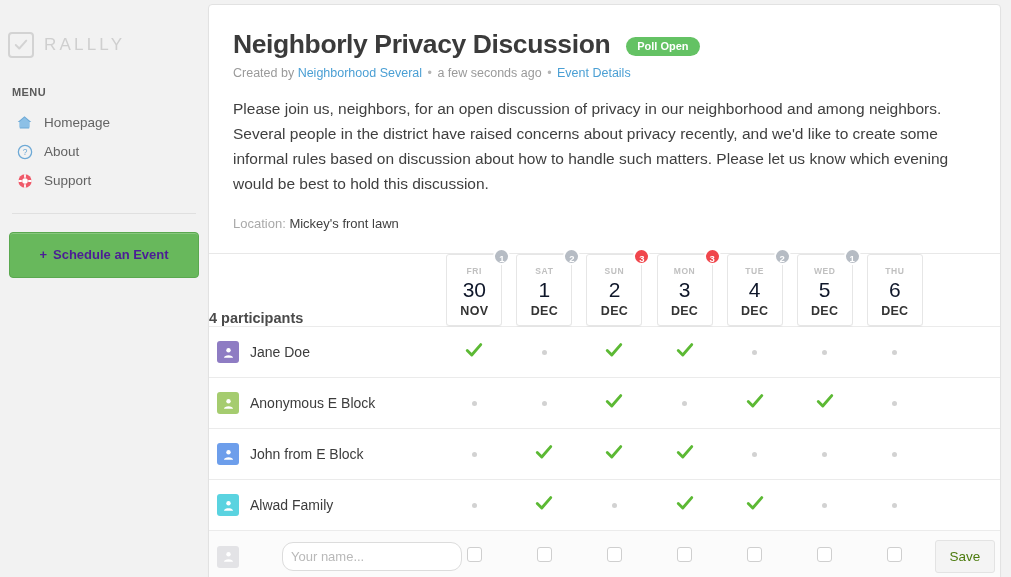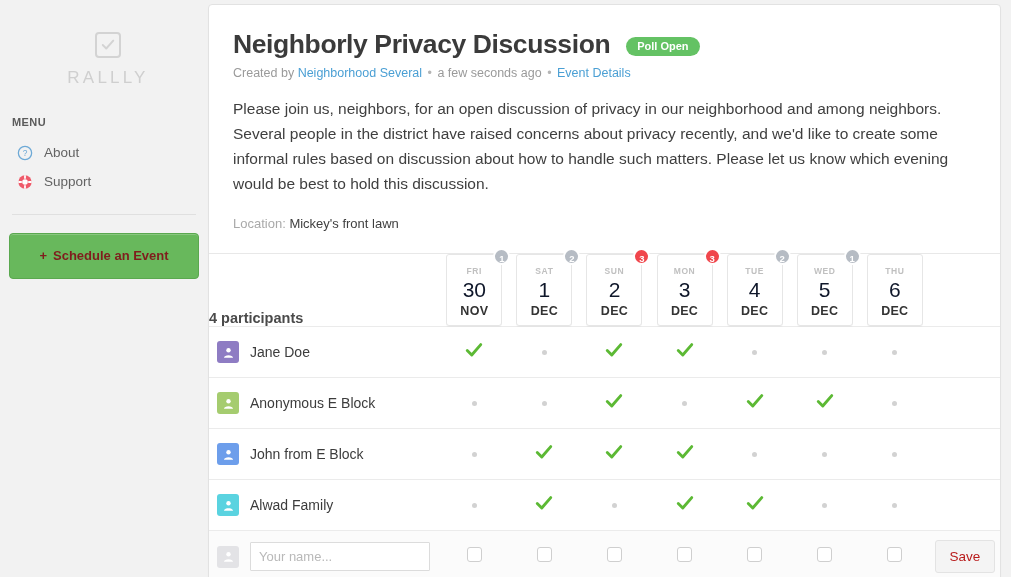--- a/index.html
+++ b/index.html
@@ -11,21 +11,21 @@
   }
   #app { display: flex; width: 1011px; height: 577px; }
 
   
   .sidebar {
     width: 208px; flex: 0 0 208px;
     background: #f2f2f2;
     padding: 24px 0 0 0;
     position: relative;
   }
-  .brand { display: flex; align-items: center; gap: 10px; padding: 8px 0 0 8px; flex-direction: column; }
+  .brand { display: flex; align-items: center; gap: 10px; padding: 8px 0 0 8px; }
   .brand-mark {
     width: 26px; height: 26px; border: 2px solid #d3d3d3; border-radius: 4px;
     display: flex; align-items: center; justify-content: center;
     position: relative;
   }
   .brand-mark::before {
     content: ""; position: absolute; top: -2px; left: 3px; right: 3px;
     height: 3px; border-top: 2px solid #d3d3d3;
   }
   .brand-check { width: 14px; height: 14px; }
@@ -40,21 +40,21 @@
   .menu-item {
     display: flex; align-items: center; gap: 11px;
     padding: 6px 0 6px 16px; cursor: pointer;
   }
   .menu-item .mi-icon { width: 17px; height: 17px; flex: 0 0 17px; display:flex; align-items:center; justify-content:center;}
   .menu-item .mi-text { font-size: 13.5px; color: #636363; }
   .divider { margin: 18px 12px 0 12px; border-top: 1px solid #e0e0e0; }
   .schedule-btn {
     margin: 18px 9px 0 9px;
     background: #68b85c; border: 1px solid #5aa84f; border-radius: 4px;
-    color: #7f1d1d; text-align: center;
+    color: #4c1d95; text-align: center;
     padding: 13px 10px; font-size: 13px; font-weight: bold;
     line-height: 18px; cursor: pointer;
     box-shadow: inset 0 1px 0 rgba(255,255,255,0.22);
   }
   .schedule-btn .plus { font-weight: bold; margin-right: 6px; }
 
   
   .main {
     flex: 1; padding: 4px 10px 0 0; position: relative;
   }
@@ -130,31 +130,31 @@
   .avatar svg { width: 13px; height: 13px; }
   .part-name { font-size: 14px; color: #3c3c3c; }
   .vote-cell { text-align: center; }
   .tick { display: inline-block; width: 18px; height: 18px; }
   .dot { display: inline-block; width: 5px; height: 5px; border-radius: 50%; background: #d2d2d2; vertical-align: middle; }
 
   .input-row { border-top: 1px solid #ebebeb; background: #fbfbfb; }
   .input-row td { height: 52px; vertical-align: middle; }
   .name-input {
     width: 180px; padding: 6px 8px; font-size: 13px; color: #333;
-    border: 1px solid #dcdcdc; border-radius: 1px; background: #ffffff;
-    font-family: "Liberation Sans", sans-serif; outline: none;
+    border: 1px solid #dcdcdc; border-radius: 11px; background: #ffffff;
+    font-family: "Liberation Sans", sans-serif; outline: none; margin-left: 32px;
   }
   .name-input::placeholder { color: #b9b9b9; }
   .vote-box {
     width: 15px; height: 15px; border: 1px solid #cfcfcf; border-radius: 3px;
     background: #ffffff; display: inline-block; cursor: pointer;
   }
   .save-btn {
     background: #f4f4f4; border: 1px solid #e3e3e3; border-radius: 3px;
-    color: #b91c1c; font-size: 13.5px; padding: 8px 14px;
+    color: #4d7c0f; font-size: 13.5px; padding: 8px 14px;
     font-family: "Liberation Sans", sans-serif; cursor: pointer;
   }
   .avatar-blank { background: #e3e3e6; }
 </style>
 </head>
 <body>
 
 <div id="app">
 
   <aside class="sidebar">
@@ -164,20 +164,29 @@
         <svg class="brand-check" viewBox="0 0 16 16" aria-hidden="true">
           <path d="M2 8 L6 12 L14 3" fill="none" stroke="#d3d3d3" stroke-width="2.2" stroke-linecap="round" stroke-linejoin="round"></path>
         </svg>
       </span>
       <span class="brand-text">RALLLY</span>
     </div>
 
     <div class="menu-label">MENU</div>
 
     <ul class="menu-list">
+      <li class="menu-item">
+        <span class="mi-icon">
+          <svg viewBox="0 0 20 20" width="17" height="17">
+              <path d="M10 2.5 L18 9.5 H15.5 V17 H4.5 V9.5 H2 Z" fill="#6da9d6"></path>
+              <path d="M10 4 L16 9.3 V16 H4 V9.3 Z" fill="#8cc0e6"></path>
+            </svg>
+        </span>
+        <span class="mi-text">Homepage</span>
+      </li>
       <li class="menu-item">
         <span class="mi-icon">
           <svg viewBox="0 0 20 20" width="16" height="16">
               <circle cx="10" cy="10" r="8.3" fill="none" stroke="#6da9d6" stroke-width="1.6"></circle>
               <text x="10" y="14.2" font-size="10.5" text-anchor="middle" fill="#6da9d6" font-family="Liberation Sans, sans-serif">?</text>
             </svg>
         </span>
         <span class="mi-text">About</span>
       </li>
       <li class="menu-item">

